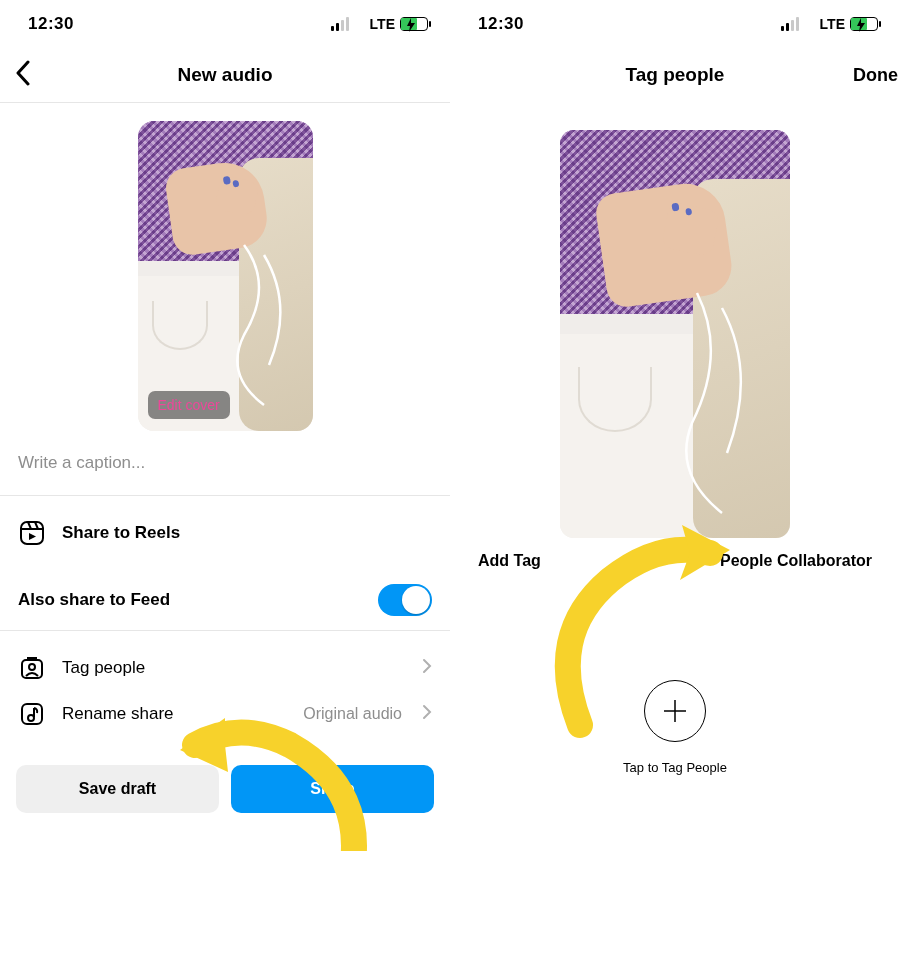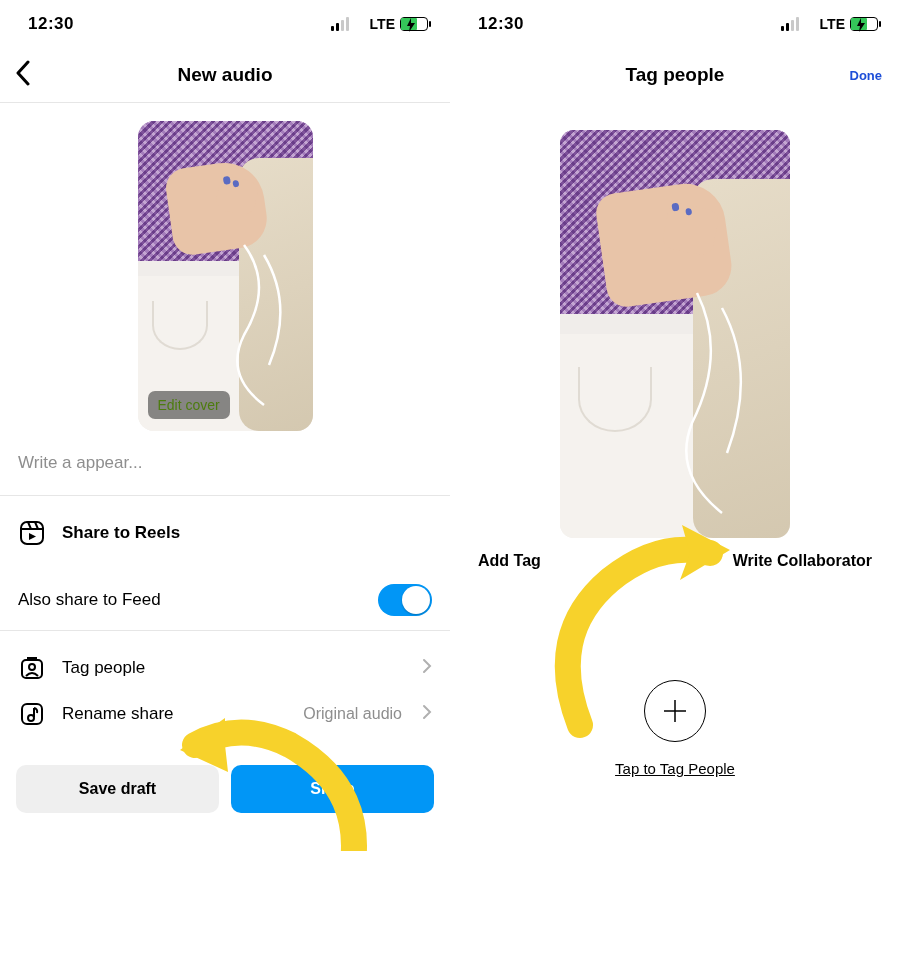--- a/index.html
+++ b/index.html
@@ -17,27 +17,27 @@
   .sig-bars span.dim { background:#c9c9c9;}
   .lte { font-size:14px; font-weight:600; margin-left:16px;}
   .batt { position:relative; width:28px; height:14px; border:1.5px solid #000; border-radius:4px; display:flex; align-items:center; }
   .batt::after { content:""; position:absolute; right:-4px; top:3px; width:2.5px; height:6px; background:#000; border-radius:1px;}
   .batt-fill { height:100%; width:60%; background:#34c759; border-radius:1px; display:flex; align-items:center; justify-content:center;}
   .batt svg { position:absolute; left:5px; top:0px; }
 
   .nav { position:relative; height:54px; display:flex; align-items:center; justify-content:center; }
   .nav .back { position:absolute; left:14px; top:50%; transform:translateY(-50%); }
   .nav .title { font-size:19px; font-weight:700; }
-  .nav .done { position:absolute; right:18px; top:50%; transform:translateY(-50%); font-size:13px; font-weight:600; color:#1d4ed8; }
+  .nav .done { position:absolute; right:2px; top:50%; transform:translateY(-50%); font-size:18px; font-weight:600; color:#000000; }
 
   .divider { height:1px; background:#e6e6e6; width:100%; }
 
   .cover-wrap { display:flex; justify-content:center; padding-top:18px; }
   .cover { position:relative; width:175px; height:310px; border-radius:16px; overflow:hidden; }
-  .edit-cover { position:absolute; left:10px; bottom:12px; background:rgba(0,0,0,0.45); color:#4d7c0f; font-size:14px; font-weight:500; padding:6px 10px; border-radius:7px;}
+  .edit-cover { position:absolute; left:10px; bottom:12px; background:rgba(0,0,0,0.45); color:#ec4899; font-size:14px; font-weight:500; padding:6px 10px; border-radius:7px;}
   .caption { padding:22px 18px; font-size:17px; color:#8e8e8e; }
 
   .section { padding:14px 18px; }
   .row { display:flex; align-items:center; gap:16px; min-height:46px; }
   .row-icon { width:28px; display:flex; align-items:center; justify-content:center; }
   .row-label { font-size:17px; font-weight:500; flex:1; }
   .row-sub { font-size:15px; color:#8e8e8e; line-height:1.35; margin-top:4px;}
   .chev { color:#b0b0b0; }
   .row-value { color:#8e8e8e; font-size:16px; margin-right:4px; }
 
@@ -49,21 +49,21 @@
   .btn-draft { background:#efefef; color:#000; }
   .btn-share { background:#0196f6; color:#fff; }
 
   .home-ind { position:absolute; bottom:8px; left:50%; transform:translateX(-50%); width:140px; height:5px; background:#000; border-radius:3px; }
 
   
   .tag-image { margin:28px auto 0 auto; width:230px; height:408px; border-radius:14px; overflow:hidden; }
   .tag-actions { display:flex; justify-content:space-between; font-size:16px; font-weight:600; padding:14px 28px 0 28px;}
   .tap-area { margin-top:110px; display:flex; flex-direction:column; align-items:center; gap:18px; }
   .plus-circle { width:62px; height:62px; border:1.5px solid #000; border-radius:50%; display:flex; align-items:center; justify-content:center;}
-  .tap-label { font-size:15px; font-weight:500;text-decoration:underline; }
+  .tap-label { font-size:13px; font-weight:500; }
 
   
   .photo { width:100%; height:100%; position:relative; background:linear-gradient(180deg,#b693c4 0%,#b693c4 45%,#f0edea 45%, #f0edea 100%); }
   .sweater { position:absolute; inset:0 0 55% 0; background:
      repeating-linear-gradient(45deg,#a47dbb 0 3px,#c4a6d2 3px 6px),
      repeating-linear-gradient(-45deg,#a47dbb 0 3px,transparent 3px 6px);
      background-blend-mode:multiply;
   }
   .pants { position:absolute; inset:50% 0 0 0; background:#f5f2ee;}
   .pocket { position:absolute; left:8%; top:58%; width:32%; height:16%; border:2px solid #e0dbd3; border-top:none; border-radius:0 0 50% 50%;}
@@ -126,40 +126,40 @@
               <span class="nail n2"></span>
             </div>
           <div class="wire"><svg>
                 <path d="M10 0 Q40 40 10 90 Q-10 130 30 160 M30 10 Q60 60 35 120" stroke="#fff" stroke-width="2.5" fill="none"></path>
               </svg></div>
         </div>
         <div class="edit-cover">Edit cover</div>
       </div>
     </div>
 
-    <div class="caption">Write a appear...</div>
+    <div class="caption">Write a caption...</div>
     <div class="divider"></div>
 
     <div class="section">
       <div class="row">
         <div class="row-icon">
           <svg width="26" height="26" viewBox="0 0 26 26">
               <rect x="2" y="2" width="22" height="22" rx="6" stroke="#000" stroke-width="2" fill="none"></rect>
               <path d="M2 9 H24 M9 2 L12 9 M16 2 L19 9" stroke="#000" stroke-width="2"></path>
               <path d="M10 13 L17 16.5 L10 20 Z" fill="#000"></path>
             </svg>
         </div>
         <div style="flex:1">
           <div class="row-label" style="font-weight:700">Share to Reels</div>
         </div>
       </div>
     </div>
 
     <div class="section" style="display:flex; align-items:center; justify-content:space-between;">
-      <div class="row-label" style="font-weight:400">Also share to Feed</div>
+      <div class="row-label" style="font-weight:700">Also share to Feed</div>
       <div class="toggle">
           <div class="knob"></div>
         </div>
     </div>
     <div class="divider"></div>
 
     <div class="section">
       <div class="row">
         <div class="row-icon">
           <svg width="26" height="26" viewBox="0 0 26 26">
@@ -245,21 +245,21 @@
             <span class="nail n2"></span>
           </div>
         <div class="wire"><svg>
               <path d="M10 0 Q40 60 5 130 Q-15 180 35 220 M35 15 Q70 80 40 160" stroke="#fff" stroke-width="2.5" fill="none"></path>
             </svg></div>
       </div>
     </div>
 
     <div class="tag-actions">
       <div>Add Tag</div>
-      <div>Write Collaborator</div>
+      <div>People Collaborator</div>
     </div>
 
     <div class="tap-area">
       <div class="plus-circle">
         <svg width="30" height="30" viewBox="0 0 30 30">
             <path d="M15 4 V26 M4 15 H26" stroke="#000" stroke-width="1.5"></path>
           </svg>
       </div>
       <div class="tap-label">Tap to Tag People</div>
     </div>

